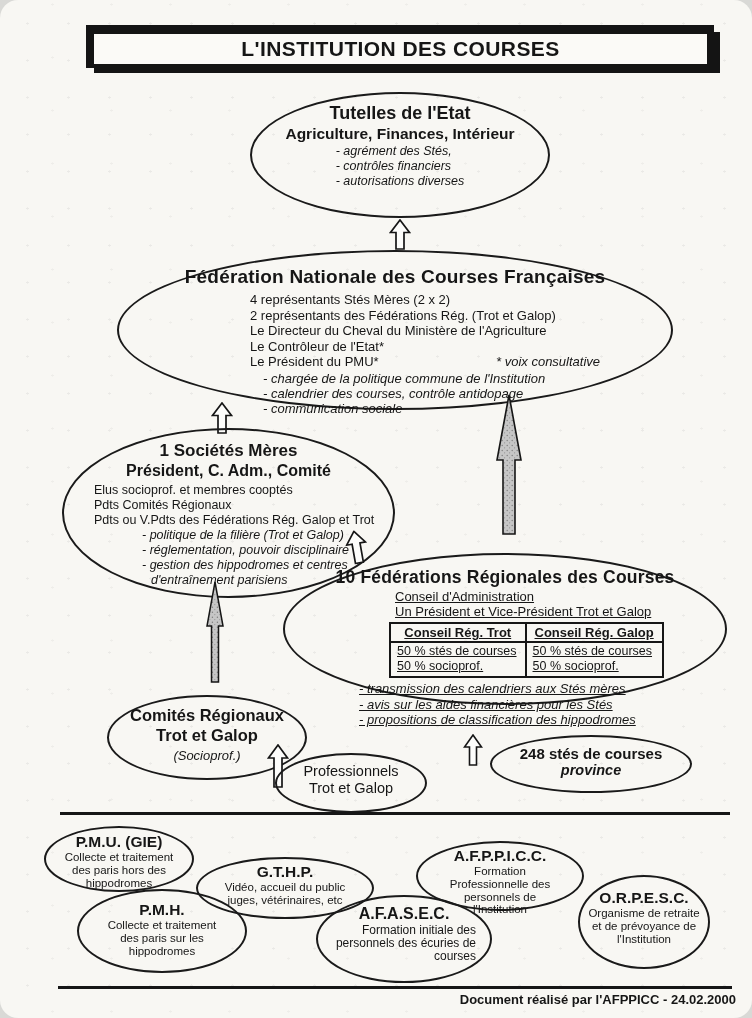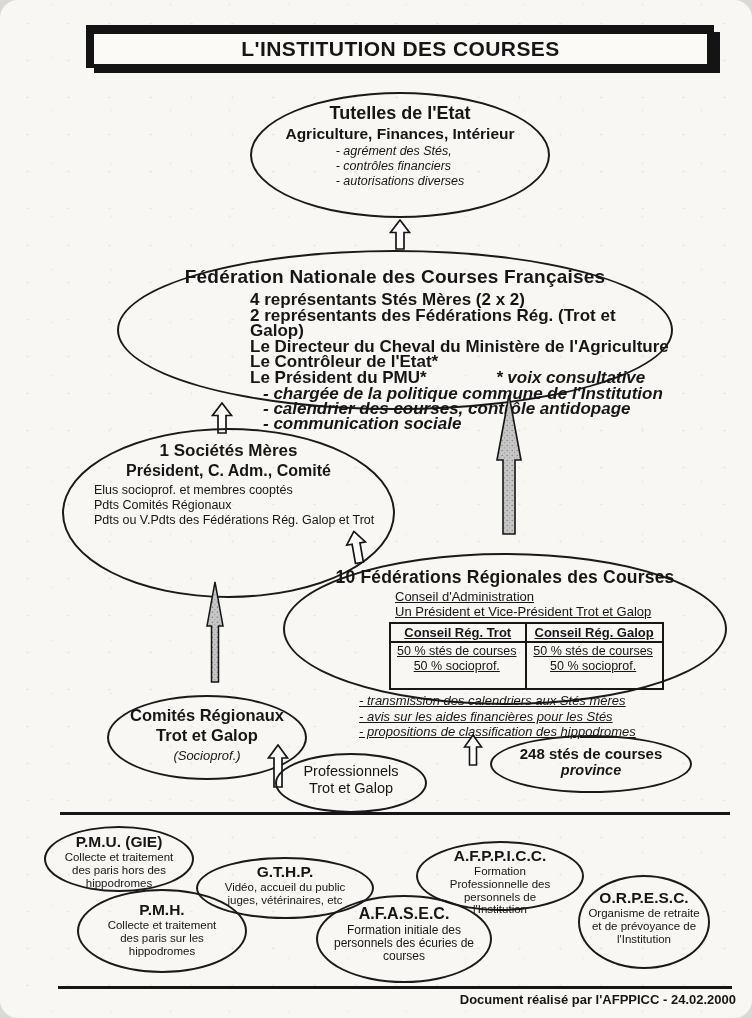--- a/index.html
+++ b/index.html
@@ -28,36 +28,36 @@
     text-align:center;overflow:visible;
   }
   
   .tut{padding-top:8px;}
   .tut .l1{font-size:18px;font-weight:bold;line-height:22px;}
   .tut .l2{font-size:15.5px;font-weight:bold;line-height:19px;}
   .tut .l3{font-size:13px;font-style:italic;line-height:16px;margin-top:1px;}
   .tut .bl{display:inline-block;text-align:left;font-size:12.5px;font-style:italic;line-height:15px;margin-top:1px;}
   
   .fnc .ti{margin-top:14px;font-size:19px;font-weight:bold;letter-spacing:.2px;}
-  .fnc .body{text-align:left;margin:4px 0 0 131px;font-size:17px;line-height:15.5px;font-weight:bold;}
+  .fnc .body{text-align:left;margin:4px 0 0 131px;font-size:13px;line-height:15.5px;}
   .fnc .row{position:relative;}
   .fnc .note{position:absolute;left:246px;top:0;font-style:italic;}
   .fnc .bl{margin-left:13px;font-style:italic;line-height:15px;margin-top:1px;}
   
   .smr .ti{margin-top:10px;font-size:17px;font-weight:bold;line-height:21px;}
   .smr .st{font-size:16px;font-weight:bold;line-height:20px;}
   .smr .body{text-align:left;margin:2px 0 0 30px;font-size:12.5px;line-height:15px;}
   .smr .bl{margin-left:48px;font-style:italic;width:235px;}
   .smr .bl div{padding-left:9px;text-indent:-9px;}
   
   .frg .ti{margin-top:12px;font-size:17.5px;font-weight:bold;letter-spacing:.2px;}
   .frg .body{text-align:left;margin:1px 0 0 110px;font-size:13px;line-height:15px;text-decoration:underline;}
   .rtable{border-collapse:collapse;margin:3px 0 3px -6px;font-size:12.5px;}
   .rtable th{border:2px solid #161616;font-size:13px;padding:0 8px;text-align:center;height:17px;}
-  .rtable td{border:2px solid #161616;padding:1px 8px 14px 6px;text-align:center;vertical-align:top;line-height:15px;}
+  .rtable td{border:2px solid #161616;padding:1px 8px 2px 6px;text-align:left;vertical-align:top;line-height:15px;}
   .frg .bl{margin-left:-36px;font-style:italic;font-size:13px;line-height:15.5px;}
   
   .cmr{padding-top:8px;}
   .cmr .ti{font-size:16.5px;font-weight:bold;line-height:20px;}
   .cmr .nt{font-size:13px;font-style:italic;margin-top:3px;}
   
   .prf{padding-top:8px;font-size:14.5px;line-height:17px;}
   
   .s248{padding-top:9px;}
   .s248 .l1{font-size:15px;font-weight:bold;line-height:16px;}
@@ -141,20 +141,25 @@
     </svg>
   </div>
 
   <div class="ellipse smr" style="left:62px;top:428px;width:333px;height:170px;">
     <div class="ti">1 Sociétés Mères</div>
     <div class="st">Président, C. Adm., Comité</div>
     <div class="body">
       <div>Elus socioprof. et membres cooptés</div>
       <div>Pdts Comités Régionaux</div>
       <div>Pdts ou V.Pdts des Fédérations Rég. Galop et Trot</div>
+      <div class="bl">
+        <div>- politique de la filière (Trot et Galop)</div>
+        <div>- réglementation, pouvoir disciplinaire</div>
+        <div>- gestion des hippodromes et centres d'entraînement parisiens</div>
+      </div>
     </div>
   </div>
 
   <div class="arrow" style="left:346px;top:530px;transform:rotate(-10deg);">
     <svg width="22" height="34" viewBox="0 0 22 34">
       <polygon points="11,1 20.5,13.5 15,13.5 15,33 7,33 7,13.5 1.5,13.5" fill="#fdfdfb" stroke="#161616" stroke-width="1.7"></polygon>
     </svg>
   </div>
 
   <div class="arrow" style="left:206px;top:581px;">
@@ -241,21 +246,21 @@
     <div class="ds" style="margin:0 14px;">Vidéo, accueil du public juges, vétérinaires, etc</div>
   </div>
 
   <div class="ellipse org pmh" style="left:77px;top:889px;width:170px;height:84px;">
     <div class="nm">P.M.H.</div>
     <div class="ds" style="margin:0 18px;">Collecte et traitement des paris sur les hippodromes</div>
   </div>
 
   <div class="ellipse org afa" style="left:316px;top:895px;width:176px;height:88px;">
     <div class="nm">A.F.A.S.E.C.</div>
-    <div class="ds" style="margin:0 14px;">Formation initiale des personnels des écuries de courses</div>
+    <div class="ds" style="margin:0 14px;text-align:right;">Formation initiale des personnels des écuries de courses</div>
   </div>
 
   <div class="ellipse org afp" style="left:416px;top:841px;width:168px;height:70px;">
     <div class="nm">A.F.P.P.I.C.C.</div>
     <div class="ds" style="margin:0 22px;">Formation Professionnelle des personnels de l'Institution</div>
   </div>
 
   <div class="ellipse org orp" style="left:578px;top:875px;width:132px;height:94px;">
     <div class="nm">O.R.P.E.S.C.</div>
     <div class="ds" style="margin:0 4px;">Organisme de retraite et de prévoyance de l'Institution</div>

